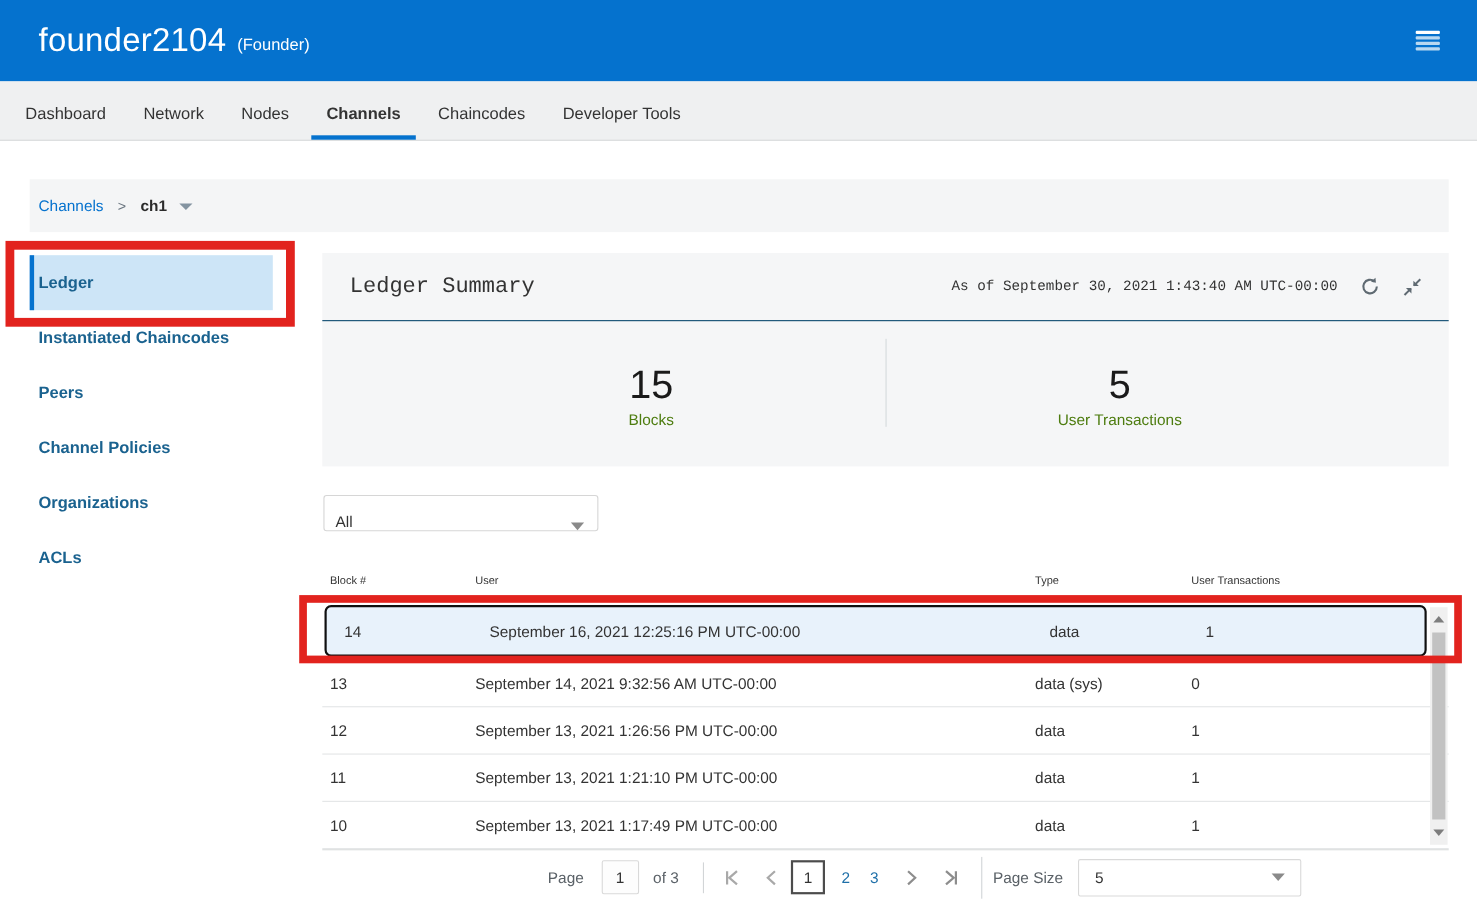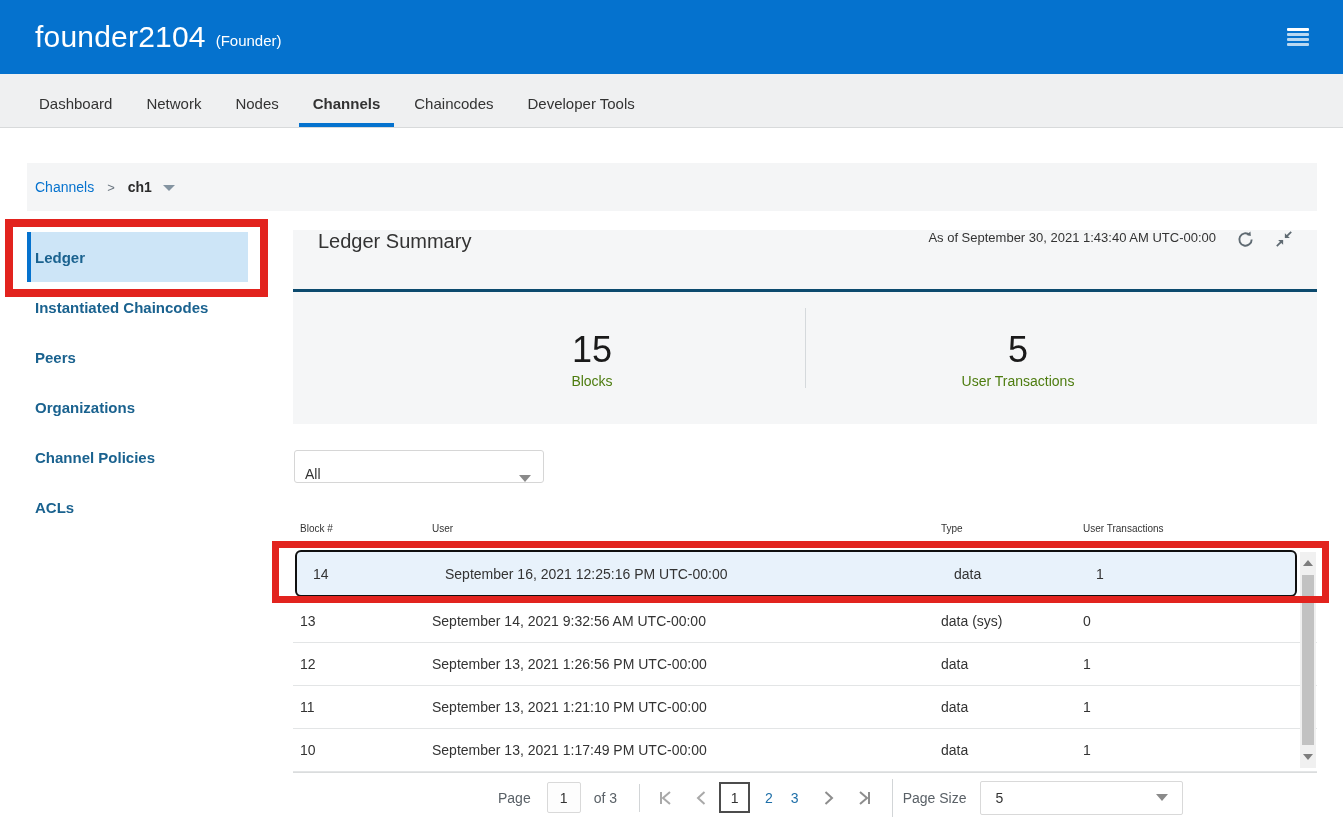--- a/index.html
+++ b/index.html
@@ -12,21 +12,21 @@
     background: #0572CE; display: flex; align-items: center; padding: 0 24px 0 35px; }
   .app-title { color: #fff; font-size: 30px; font-weight: 400; letter-spacing: 0.2px; }
   .app-subtitle { color: #fff; font-size: 15px; margin-left: 10px; margin-top: 6px; }
   .header-spacer { flex: 1; }
   .hamburger { width: 22px; height: 18px; display: flex; flex-direction: column; justify-content: space-between; cursor: pointer; margin-right: 10px; }
   .hamburger .bar { height: 3px; width: 22px; background: #fff; border-radius: 1px; }
   .hamburger .bar.dim { background: rgba(255,255,255,0.72); }
 
   
   .tabbar { position: absolute; left: 0; top: 74px; width: 1343px; height: 54px;
-    background: #eff0f1; border-bottom: 1px solid #d8dadb; display: flex; padding-left: 22px; }
+    background: #eff0f1; border-bottom: 1px solid #d8dadb; display: flex; padding-left: 6px; }
   .tab { margin: 0 3px; padding: 10px 14px 0 14px; display: flex; align-items: center;
     font-size: 15px; color: #333; cursor: pointer; border-bottom: 4px solid transparent; }
   .tab.active { font-weight: bold; border-bottom-color: #0572CE; }
 
   
   .breadcrumb { position: absolute; left: 27px; top: 163px; width: 1290px; height: 48px;
     background: #f4f5f6; display: flex; align-items: center; padding-left: 8px; font-size: 14px; }
   .crumb-link { color: #0572CE; text-decoration: none; cursor: pointer; }
   .crumb-sep { color: #6b7680; margin: 0 13px; font-size: 13px; }
   .crumb-current { color: #2b2b2b; font-weight: bold; }
@@ -37,22 +37,22 @@
   .sidebar { position: absolute; left: 27px; top: 232px; width: 221px; }
   .side-item { height: 50px; display: flex; align-items: center; padding-left: 8px;
     color: #1a628f; font-size: 15px; font-weight: 600; cursor: pointer; }
   .side-item.selected { background: #cde5f7; border-left: 4px solid #0572CE; padding-left: 4px; }
 
   
   .main { position: absolute; left: 293px; top: 230px; width: 1024px; height: 599px; }
 
   
   .panel { position: absolute; left: 0; top: 0; width: 1024px; height: 194px; background: #f5f6f7; }
-  .panel-header { height: 62px; display: flex; align-items: flex-start; padding: 0 24px 0 25px;
-    border-bottom: 3px solid #0c4a6e; }
+  .panel-header { height: 62px; display: flex; align-items: center; padding: 0 24px 0 25px;
+    border-bottom: 1px solid #0c4a6e; font-family: Liberation Mono, monospace; }
   .panel-title { font-size: 20px; color: #333; }
   .panel-header .spacer { flex: 1; }
   .as-of { font-size: 13px; color: #333; }
   .icon-btn { margin-left: 20px; cursor: pointer; display: flex; align-items: center; }
   .panel-stats { position: relative; height: 131px; display: flex; padding: 0 86px; }
   .stat { flex: 1; display: flex; flex-direction: column; align-items: center; justify-content: center; padding-top: 4px; }
   .stat-value { font-size: 36px; color: #1a1a1a; line-height: 1.1; }
   .stat-label { font-size: 14px; color: #4d7c0f; margin-top: 3px; }
   .stats-divider { position: absolute; left: 50%; top: 16px; width: 1px; height: 80px; background: #d5d9dc; }
 
@@ -135,22 +135,22 @@
     <a class="crumb-link">Channels</a>
     <span class="crumb-sep">&gt;</span>
     <span class="crumb-current">ch1</span>
     <span class="caret-down"></span>
   </div>
 
   <aside class="sidebar">
     <div class="side-item selected">Ledger</div>
     <div class="side-item">Instantiated Chaincodes</div>
     <div class="side-item">Peers</div>
+    <div class="side-item">Channel Policies</div>
     <div class="side-item">Organizations</div>
-    <div class="side-item">Channel Policies</div>
     <div class="side-item">ACLs</div>
   </aside>
 
   <main class="main">
 
     <section class="panel">
       <div class="panel-header">
         <span class="panel-title">Ledger Summary</span>
         <span class="spacer"></span>
         <span class="as-of">As of September 30, 2021 1:43:40 AM UTC-00:00</span>

